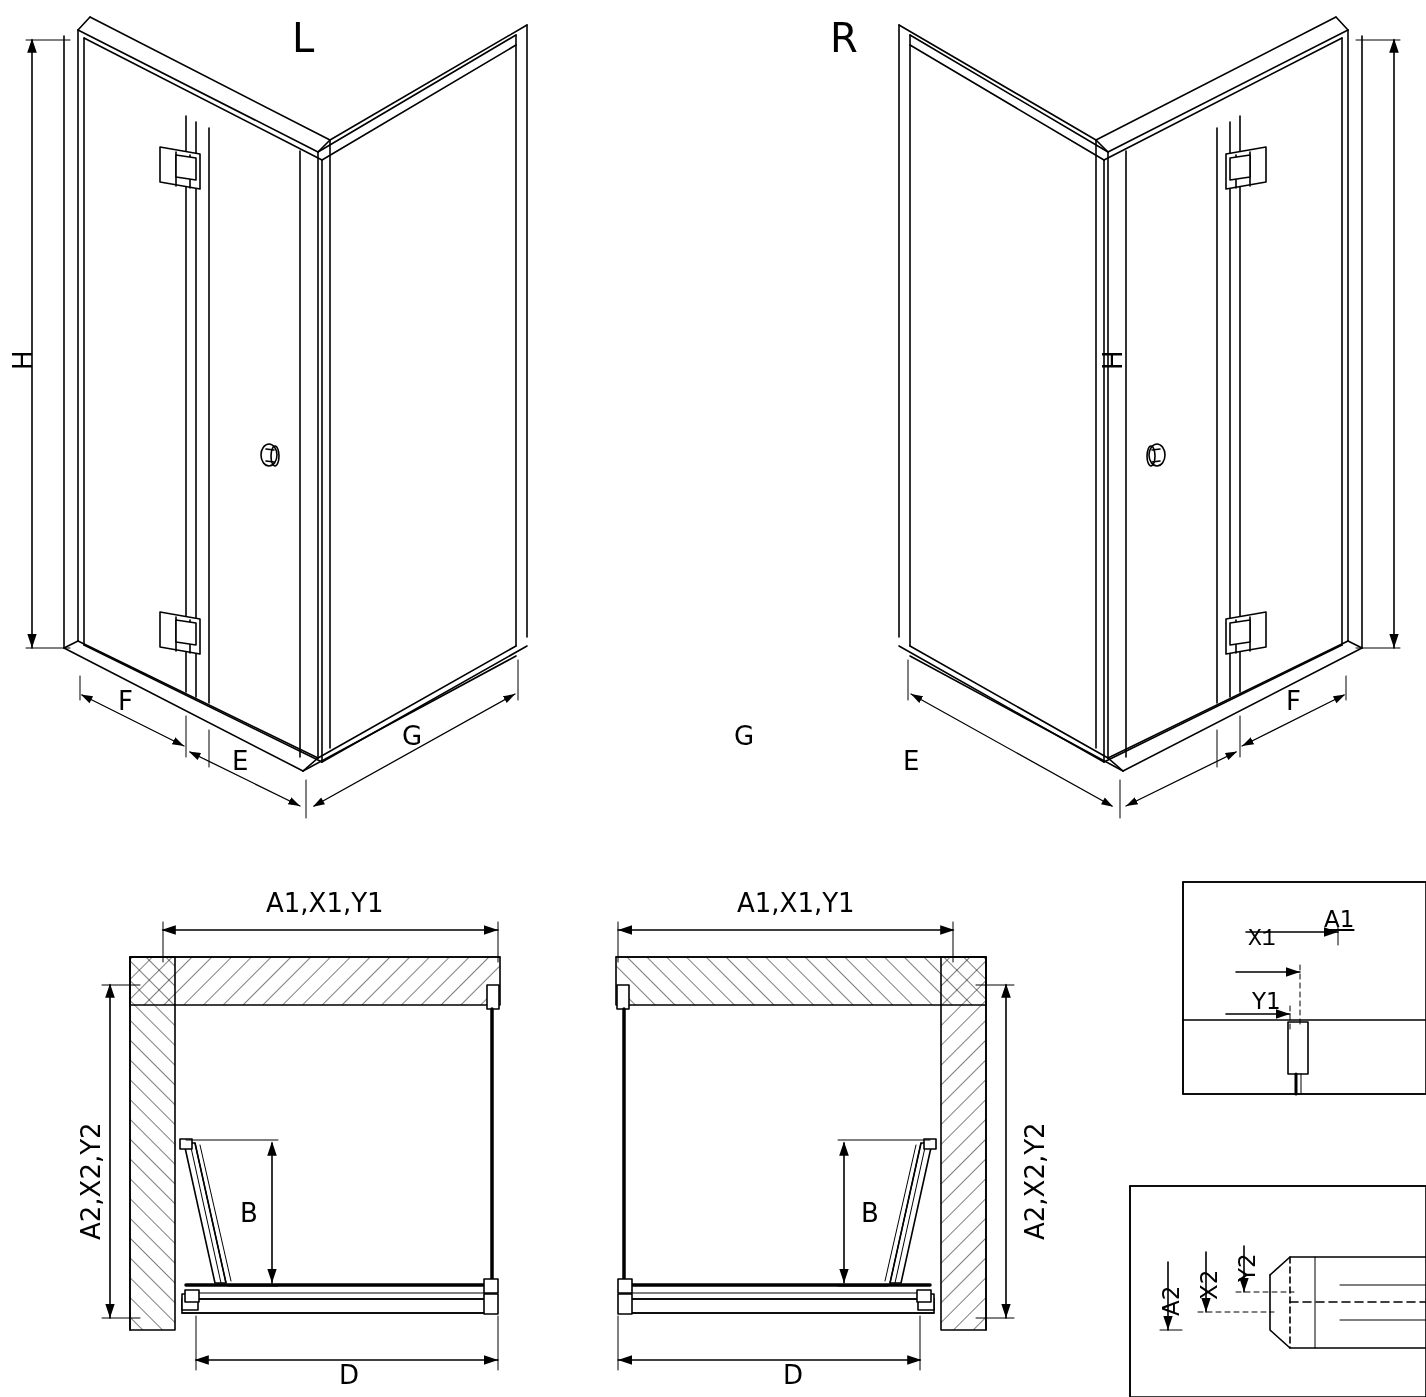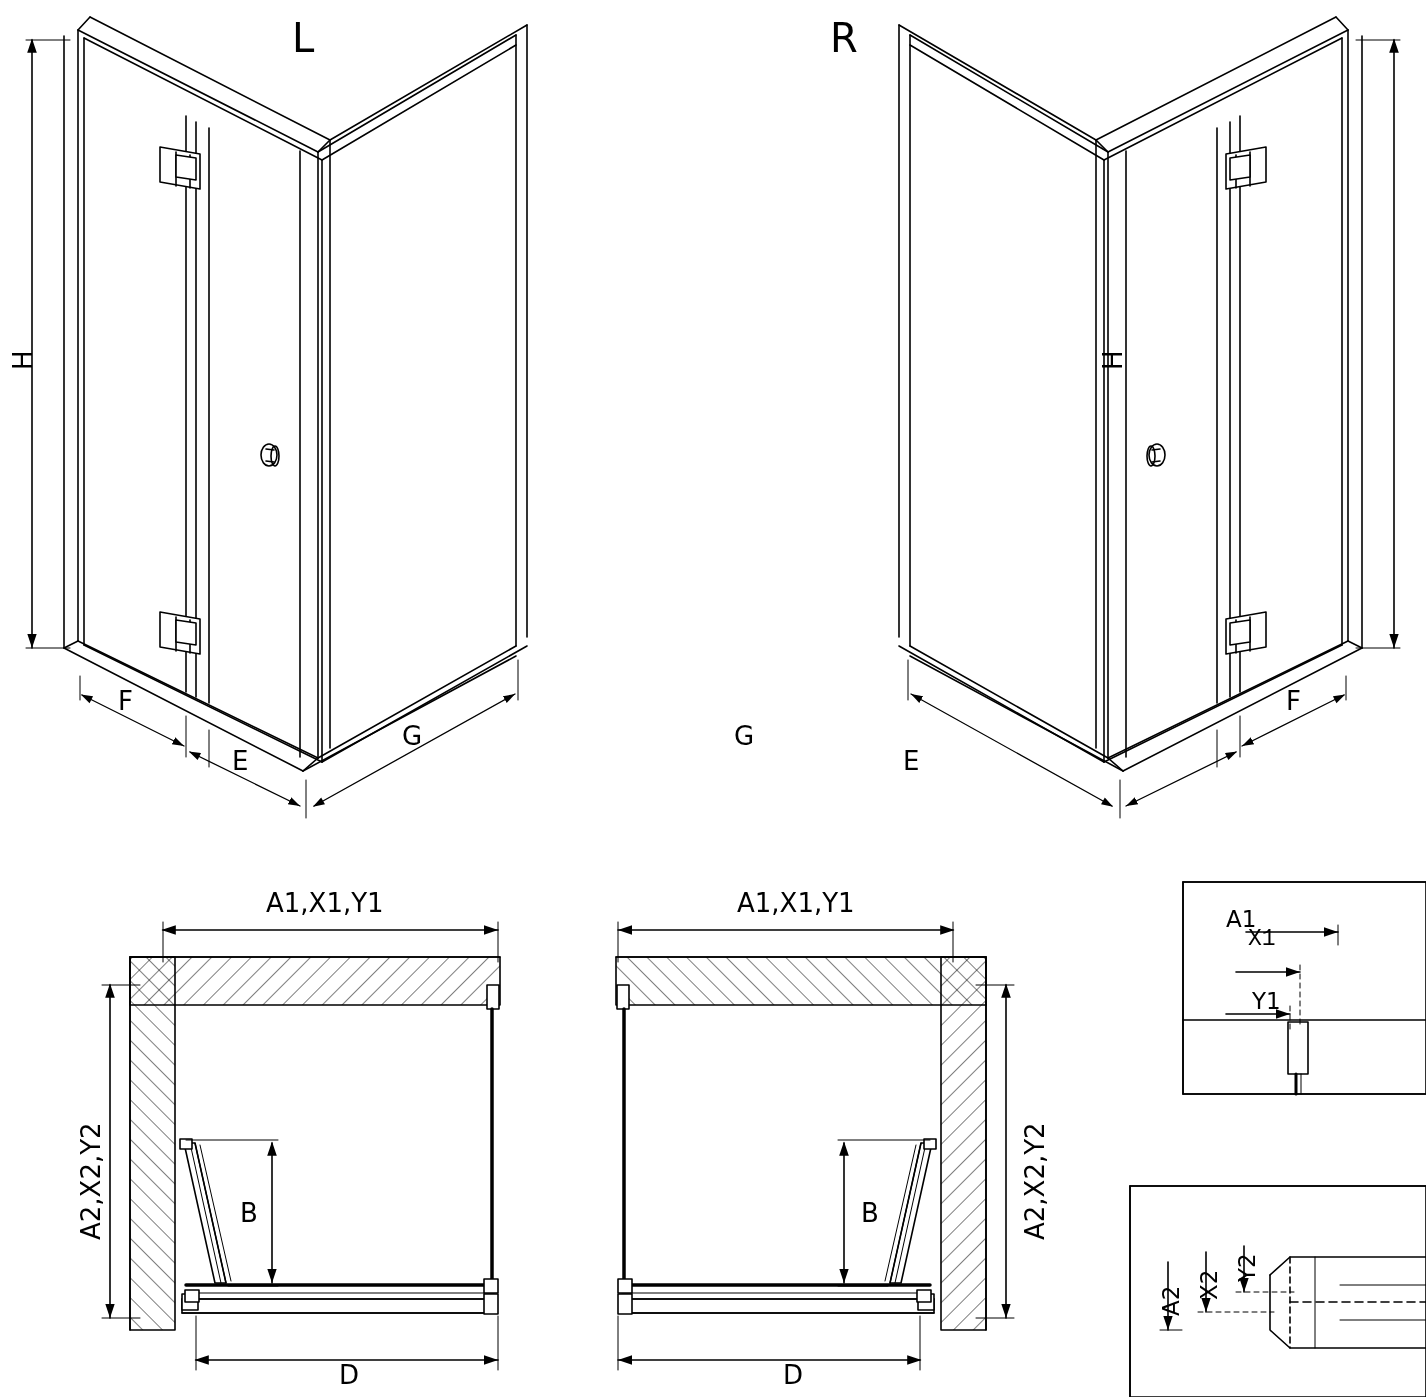--- a/index.html
+++ b/index.html
@@ -337,21 +337,21 @@
   <div class="lbl dim-letter" style="left:266px; top:890px;">A1,X1,Y1</div>
   <div class="lbl dim-letter rot90" style="left:78px; top:1240px;">A2,X2,Y2</div>
   <div class="lbl dim-letter" style="left:240px; top:1200px;">B</div>
   <div class="lbl dim-letter" style="left:339px; top:1362px;">D</div>
 
   <div class="lbl dim-letter" style="left:737px; top:890px;">A1,X1,Y1</div>
   <div class="lbl dim-letter rot90" style="left:1022px; top:1240px;">A2,X2,Y2</div>
   <div class="lbl dim-letter" style="left:861px; top:1200px;">B</div>
   <div class="lbl dim-letter" style="left:783px; top:1362px;">D</div>
 
-  <div class="lbl dim-letter-small" style="left:1226px; top:908px;">A1</div>
+  <div class="lbl dim-letter-small" style="left:1324px; top:908px;text-decoration:underline;">A1</div>
   <div class="lbl dim-letter-small" style="left:1248px; top:928px;font-family:Liberation Mono, monospace;">X1</div>
   <div class="lbl dim-letter-small" style="left:1228px; top:990px;margin-left:24px;">Y1</div>
 
   <div class="lbl dim-letter-small rot90" style="left:1160px; top:1316px;">A2</div>
   <div class="lbl dim-letter-small rot90" style="left:1198px; top:1300px;">X2</div>
   <div class="lbl dim-letter-small rot90" style="left:1236px; top:1282px;">Y2</div>
 
 </div>
 
 </body></html>

